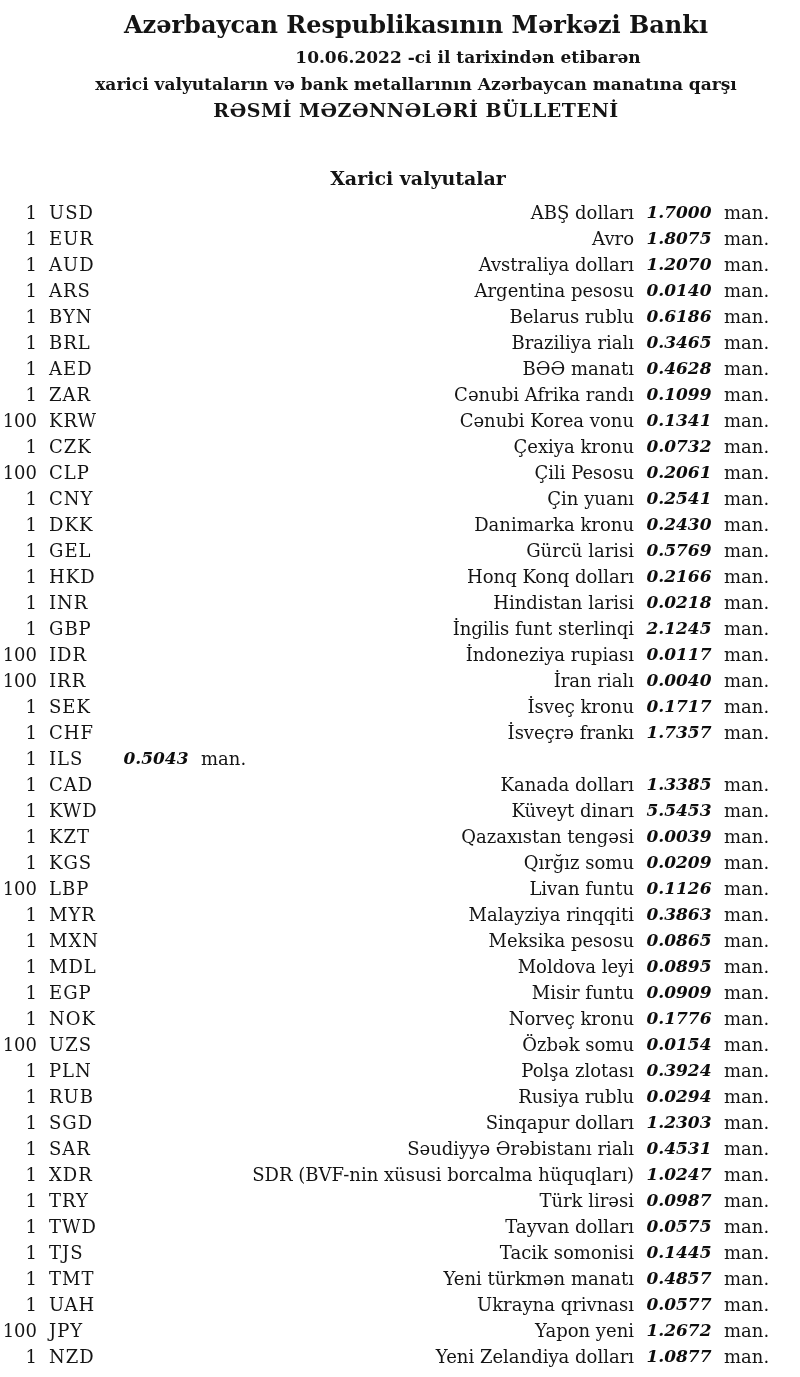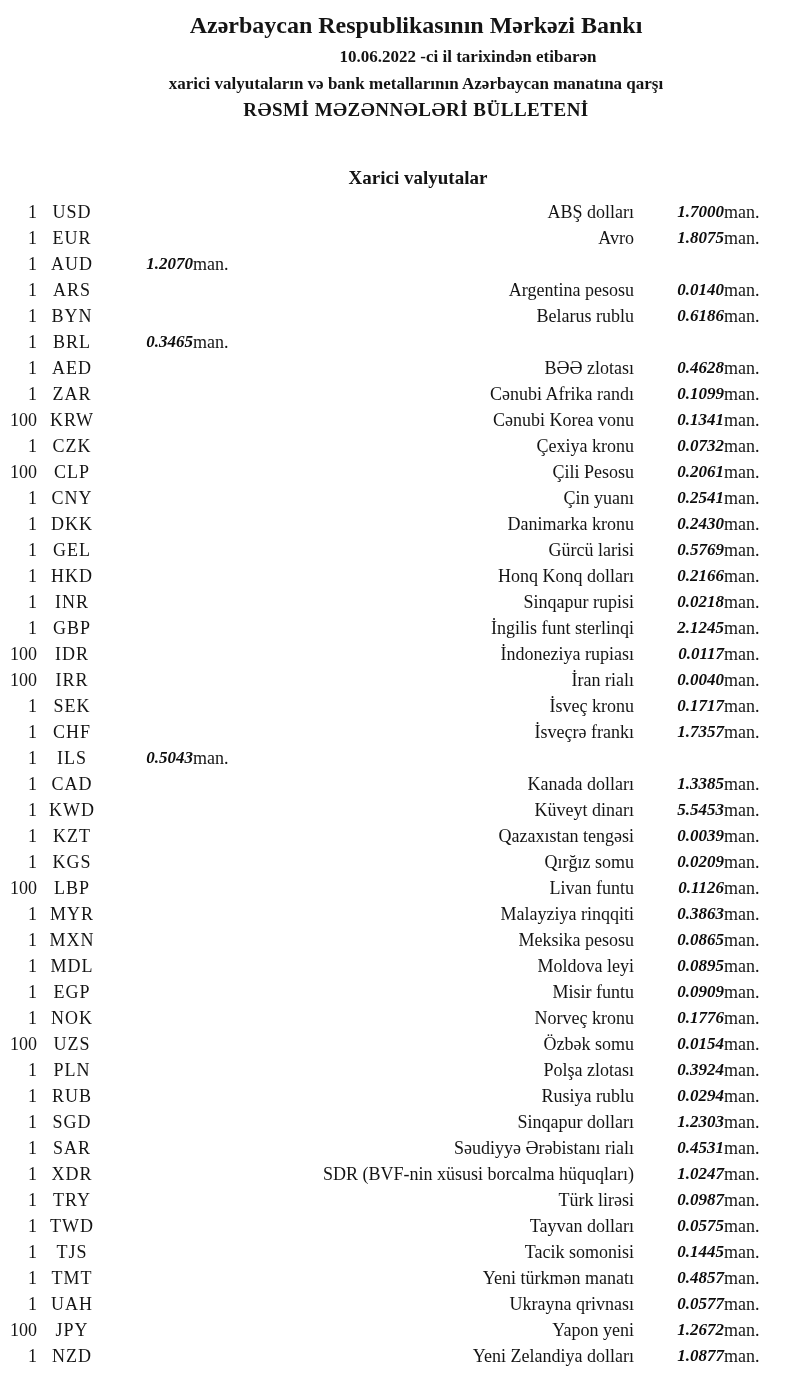--- a/index.html
+++ b/index.html
@@ -4,44 +4,44 @@
 <style>
   * { box-sizing: border-box; }
   html, body { margin: 0; padding: 0; }
   body {
     width: 800px; height: 1377px;
     background: #ffffff;
     color: #141414;
     font-family: "DejaVu Serif", serif;
     overflow: hidden;
   }
-  .page { width: 800px; height: 1377px; font-family: Liberation Serif, serif; }
+  .page { width: 800px; height: 1377px; }
 
   .doc-header { text-align: center; padding-top: 10px; position: relative; left: 16px; }
   .title { font-size: 24px; font-weight: bold; line-height: 30px; }
   .date-line { font-size: 17px; font-weight: bold; line-height: 22px; margin-top: 6px; position: relative; left: 52px; }
   .subject-line { font-size: 17px; font-weight: bold; line-height: 22px; margin-top: 5px; }
   .bulletin-title { font-size: 19px; font-weight: bold; line-height: 24px; margin-top: 3px; letter-spacing: 0.5px; }
 
   .section-title {
     font-size: 19px; font-weight: bold; text-align: center;
     margin: 44px 0 0 0; line-height: 24px; position: relative; left: 18px;
   }
 
   .rates-table { margin-top: 9px; }
   .row {
     display: flex; align-items: center;
     height: 26px; font-size: 18px;
     padding-right: 20px;
   }
   .cell { white-space: nowrap; }
   .qty  { width: 37px; text-align: right; flex: none; }
-  .code { width: 62px; margin-left: 4px; text-align: center; flex: none; letter-spacing: 1px; }
+  .code { width: 62px; margin-left: 12px; text-align: left; flex: none; letter-spacing: 1px; }
   .name { flex: 1; padding-left: 7px; overflow: hidden; text-align: right; }
-  .rate { width: 90px; text-align: right; flex: none; font-weight: bold; font-style: italic; font-size: 17px; color: #0d0d0d; }
+  .rate { width: 90px; text-align: center; flex: none; font-weight: bold; font-style: italic; font-size: 17px; color: #0d0d0d; }
   .unit { width: 56px; flex: none; }
 </style>
 </head>
 <body>
 
 <div class="page">
 
   <header class="doc-header">
     <div class="title">Azərbaycan Respublikasının Mərkəzi Bankı</div>
     <div class="date-line">10.06.2022 -ci il tarixindən etibarən</div>
@@ -64,20 +64,21 @@
     <span class="cell qty">1</span>
     <span class="cell code">EUR</span>
     <span class="cell name">Avro</span>
     <span class="cell rate">1.8075</span>
     <span class="cell unit">man.</span>
   </div>
 
   <div class="row">
     <span class="cell qty">1</span>
     <span class="cell code">AUD</span>
+    <span class="cell name">Avstraliya dolları</span>
     <span class="cell rate">1.2070</span>
     <span class="cell unit">man.</span>
   </div>
 
   <div class="row">
     <span class="cell qty">1</span>
     <span class="cell code">ARS</span>
     <span class="cell name">Argentina pesosu</span>
     <span class="cell rate">0.0140</span>
     <span class="cell unit">man.</span>
@@ -87,28 +88,29 @@
     <span class="cell qty">1</span>
     <span class="cell code">BYN</span>
     <span class="cell name">Belarus rublu</span>
     <span class="cell rate">0.6186</span>
     <span class="cell unit">man.</span>
   </div>
 
   <div class="row">
     <span class="cell qty">1</span>
     <span class="cell code">BRL</span>
+    <span class="cell name">Braziliya rialı</span>
     <span class="cell rate">0.3465</span>
     <span class="cell unit">man.</span>
   </div>
 
   <div class="row">
     <span class="cell qty">1</span>
     <span class="cell code">AED</span>
-    <span class="cell name">BƏƏ zlotası</span>
+    <span class="cell name">BƏƏ manatı</span>
     <span class="cell rate">0.4628</span>
     <span class="cell unit">man.</span>
   </div>
 
   <div class="row">
     <span class="cell qty">1</span>
     <span class="cell code">ZAR</span>
     <span class="cell name">Cənubi Afrika randı</span>
     <span class="cell rate">0.1099</span>
     <span class="cell unit">man.</span>
@@ -166,21 +168,21 @@
     <span class="cell qty">1</span>
     <span class="cell code">HKD</span>
     <span class="cell name">Honq Konq dolları</span>
     <span class="cell rate">0.2166</span>
     <span class="cell unit">man.</span>
   </div>
 
   <div class="row">
     <span class="cell qty">1</span>
     <span class="cell code">INR</span>
-    <span class="cell name">Sinqapur rupisi</span>
+    <span class="cell name">Hindistan larisi</span>
     <span class="cell rate">0.0218</span>
     <span class="cell unit">man.</span>
   </div>
 
   <div class="row">
     <span class="cell qty">1</span>
     <span class="cell code">GBP</span>
     <span class="cell name">İngilis funt sterlinqi</span>
     <span class="cell rate">2.1245</span>
     <span class="cell unit">man.</span>

